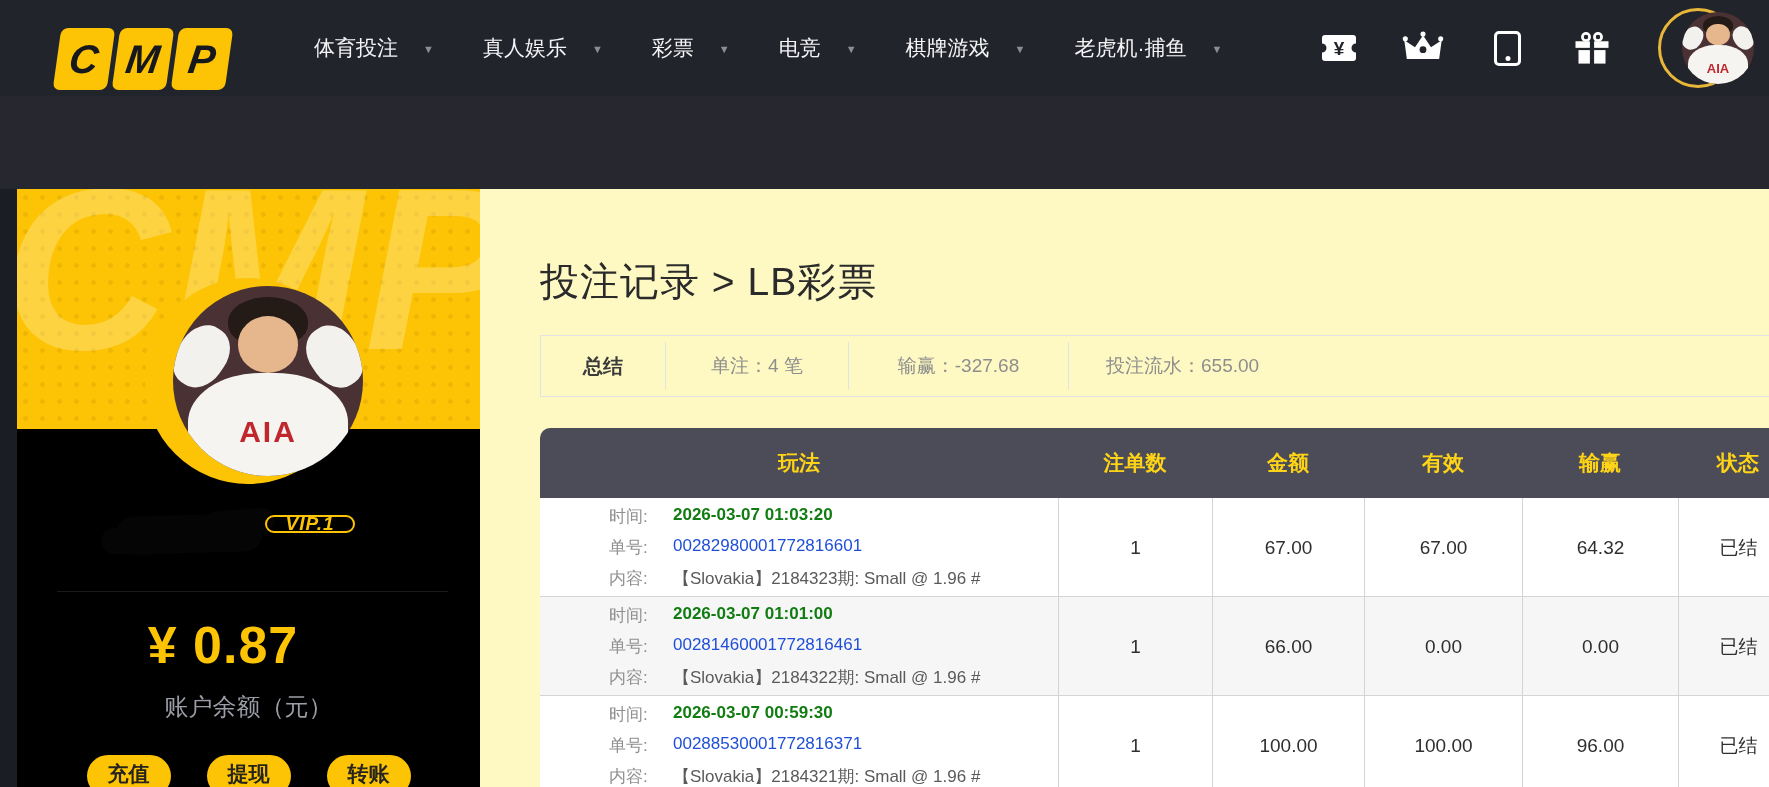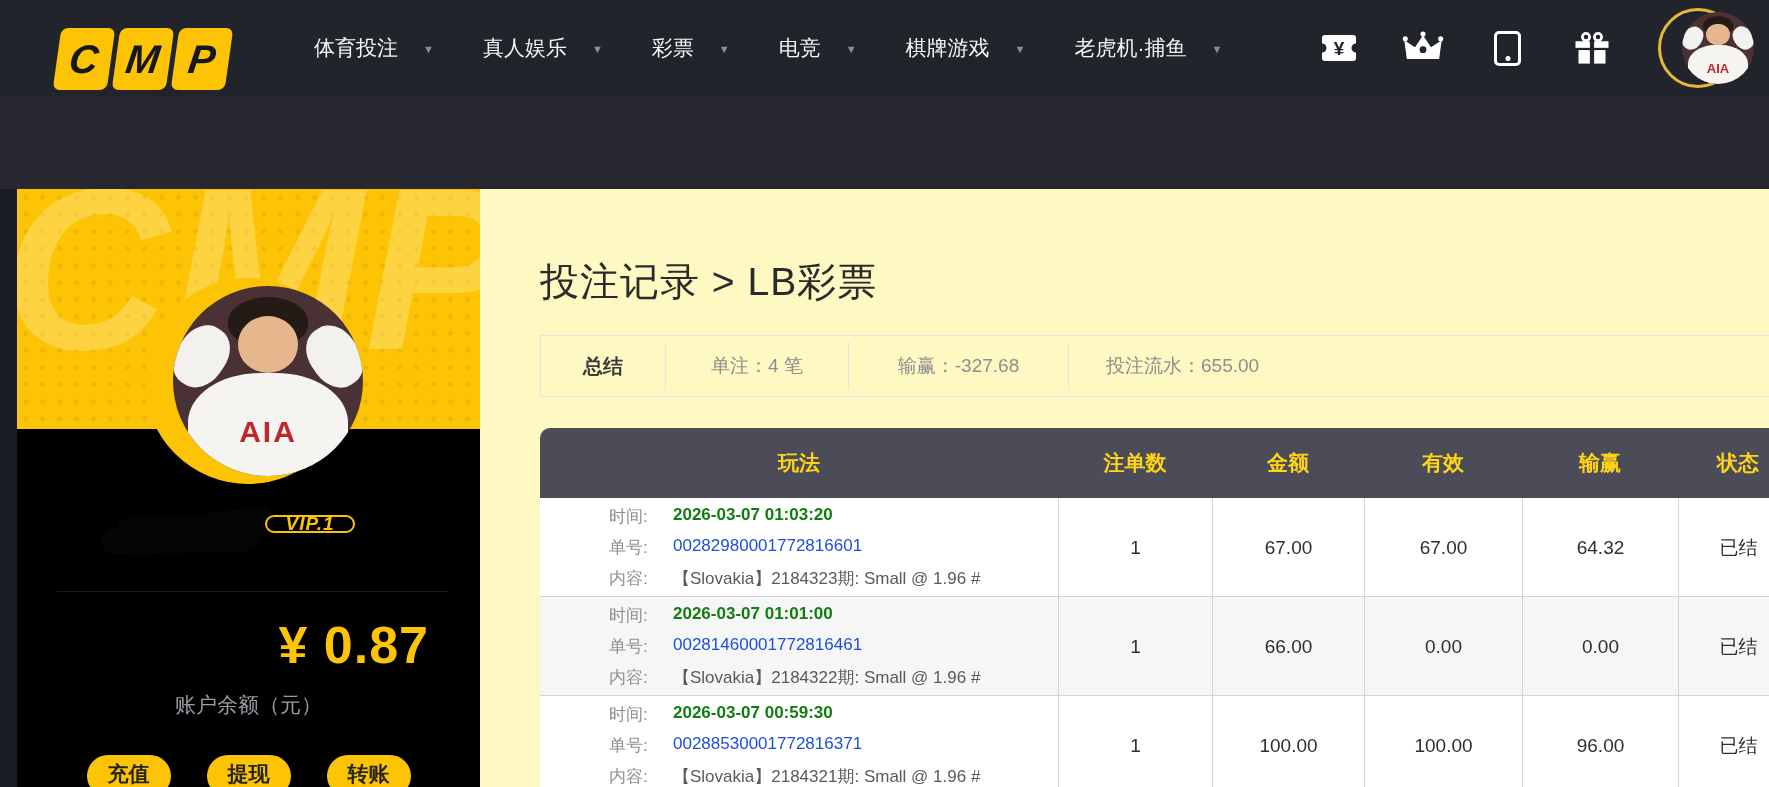--- a/index.html
+++ b/index.html
@@ -64,24 +64,24 @@
   .scribble::before { content:""; position:absolute; left:-14px; top:12px; width:60px; height:26px;
                       background:#050505; border-radius:16px; transform:rotate(3deg); }
   .scribble::after  { content:""; position:absolute; right:-12px; top:-4px; width:70px; height:24px;
                       background:#050505; border-radius:14px; transform:rotate(-3deg); }
   .vip-badge { position:absolute; left:248px; top:8px; width:90px; height:18px; border:2px solid #fdc405;
                border-radius:18px; display:flex; align-items:center; justify-content:center; }
   .vip-badge span { color:#fdc405; font-weight:900; font-style:italic; font-size:19px; letter-spacing:1px; }
 
   .side-divider { position:absolute; left:40px; top:402px; width:391px; height:1px; background:rgba(255,255,255,0.10); }
 
-  .balance { position:absolute; left:0; top:426px; width:412px; text-align:right;
+  .balance { position:absolute; left:0; top:426px; width:412px; text-align:center;
              color:#fdc405; font-size:52px; font-weight:bold; letter-spacing:1px; }
   .balance-label { position:absolute; left:0; top:502px; width:463px; text-align:center;
-                   color:#9a9ca6; font-size:21px; }
+                   color:#9a9ca6; font-size:24px; }
 
   .side-buttons { position:absolute; left:0; top:566px; width:463px; display:flex; justify-content:center; gap:36px; }
   .side-btn { width:84px; height:42px; background:#fdc405; border:none; border-radius:21px;
               color:#26241c; font-size:21px; font-weight:bold; font-family:inherit; cursor:pointer;
               display:flex; align-items:center; justify-content:center; padding-bottom:4px; }
 
   
   .main { position:absolute; left:480px; top:189px; width:1289px; height:598px; background:#fef9c3; overflow:hidden; }
 
   .breadcrumb { position:absolute; left:60px; top:66px; font-size:39px; color:#2b2b2b; letter-spacing:1px; }

